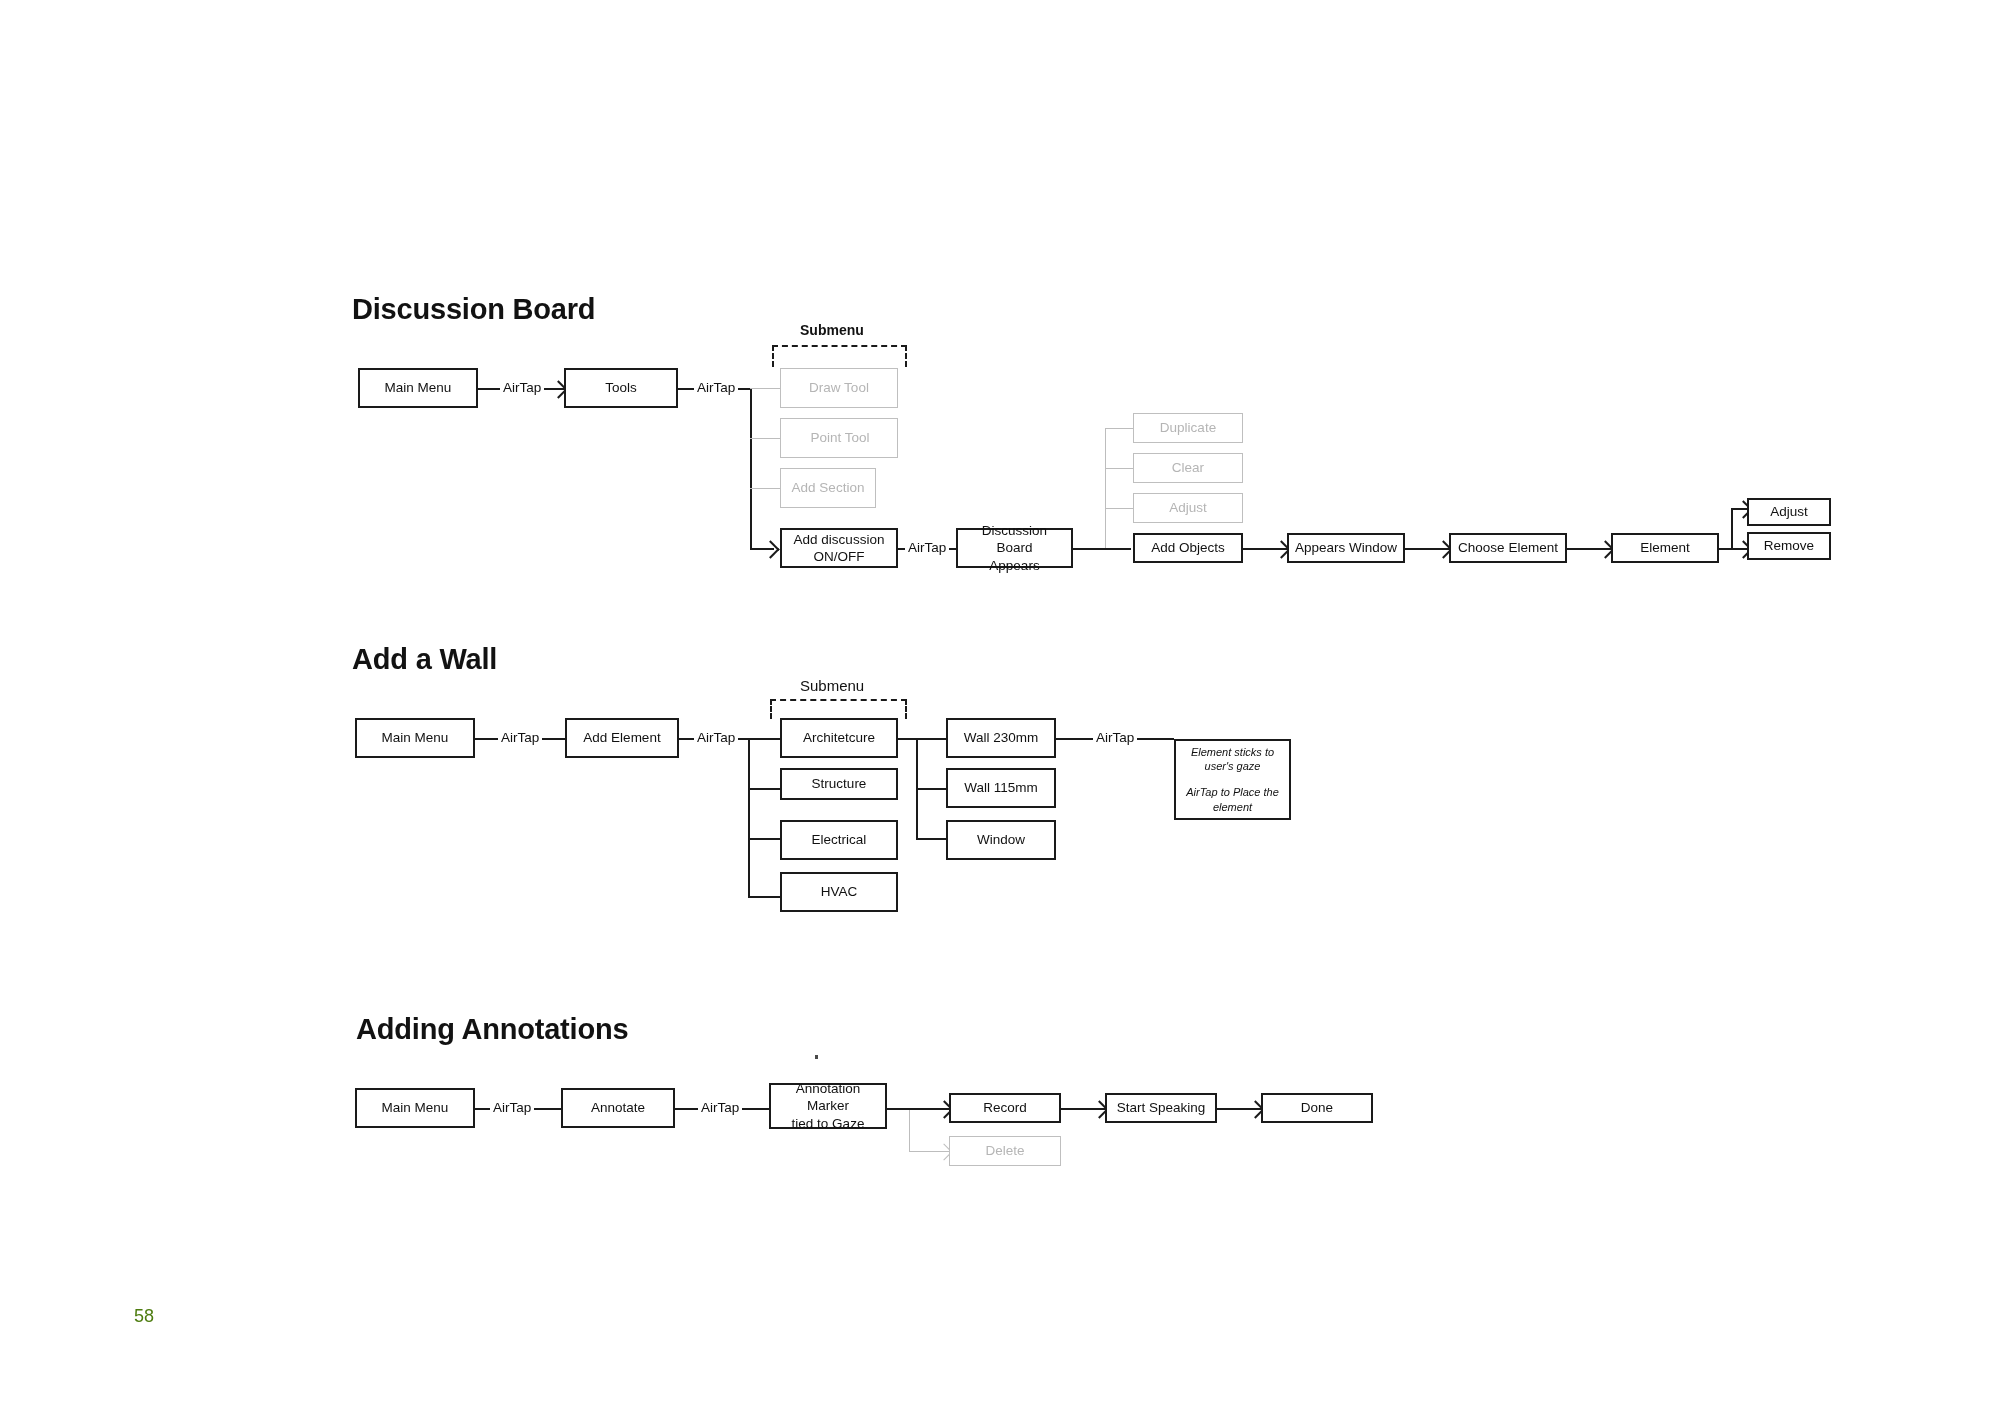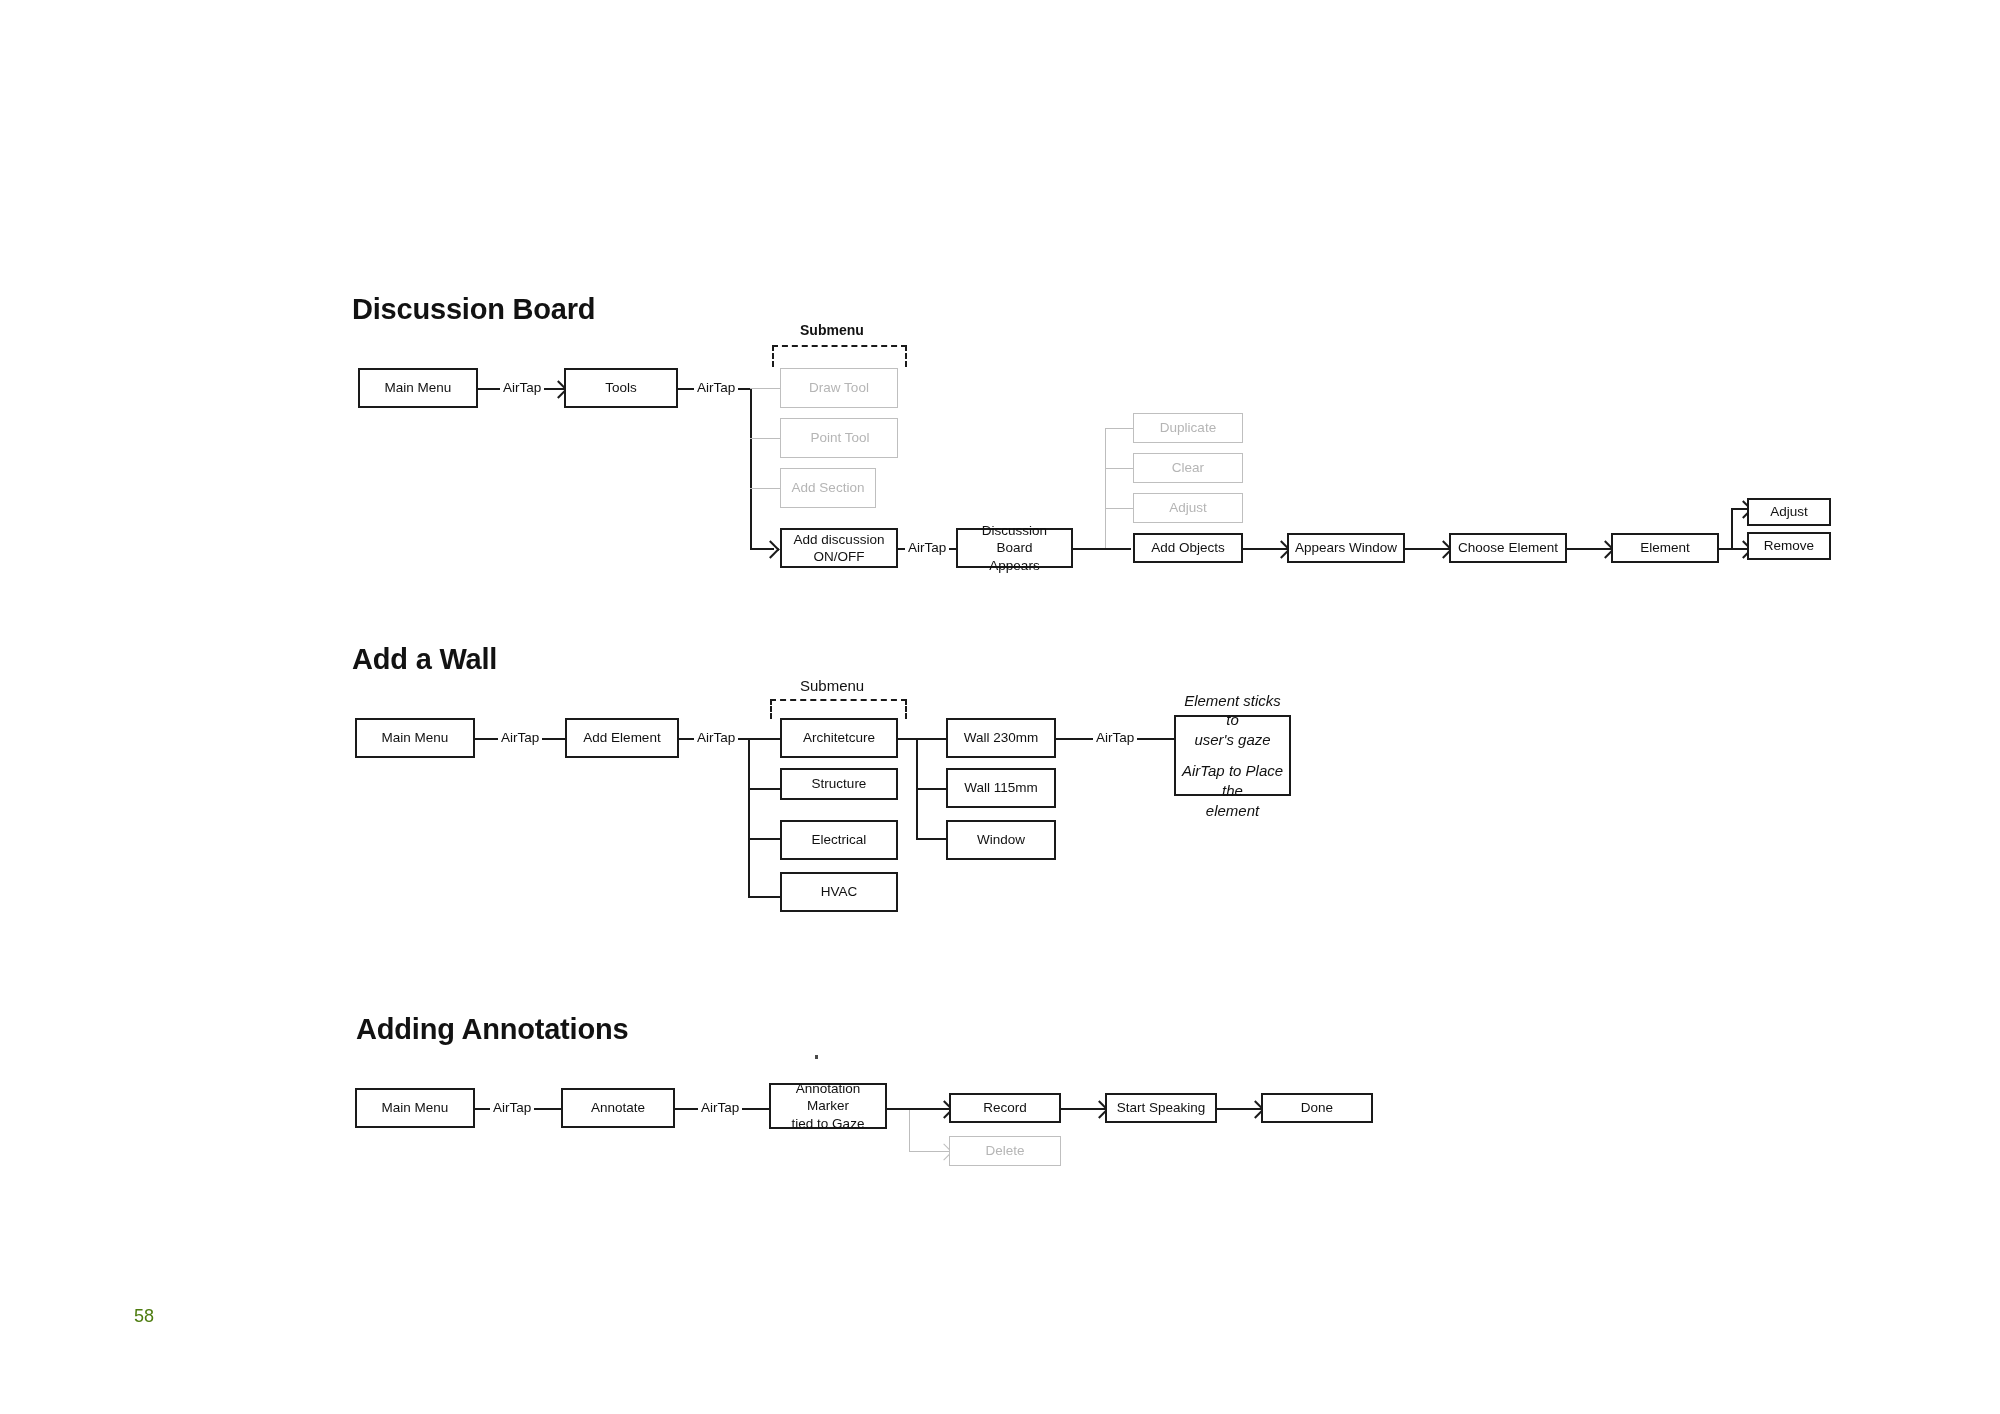--- a/index.html
+++ b/index.html
@@ -45,22 +45,23 @@
     color: #111111;
     padding: 2px 4px;
     z-index: 4;
   }
   .node.dim {
     border: 1.6px solid #bfbfbf;
     color: #b5b5b5;
   }
   .node.italic {
     font-style: italic;
-    font-size: 15px;
+    font-size: 11px;
     line-height: 1.32;
+    margin-top: 24px;
   }
   .node .lines {
     display: block;
   }
   .node .lines span {
     display: block;
   }
   .node .gap {
     display: block;
     height: 11px;

